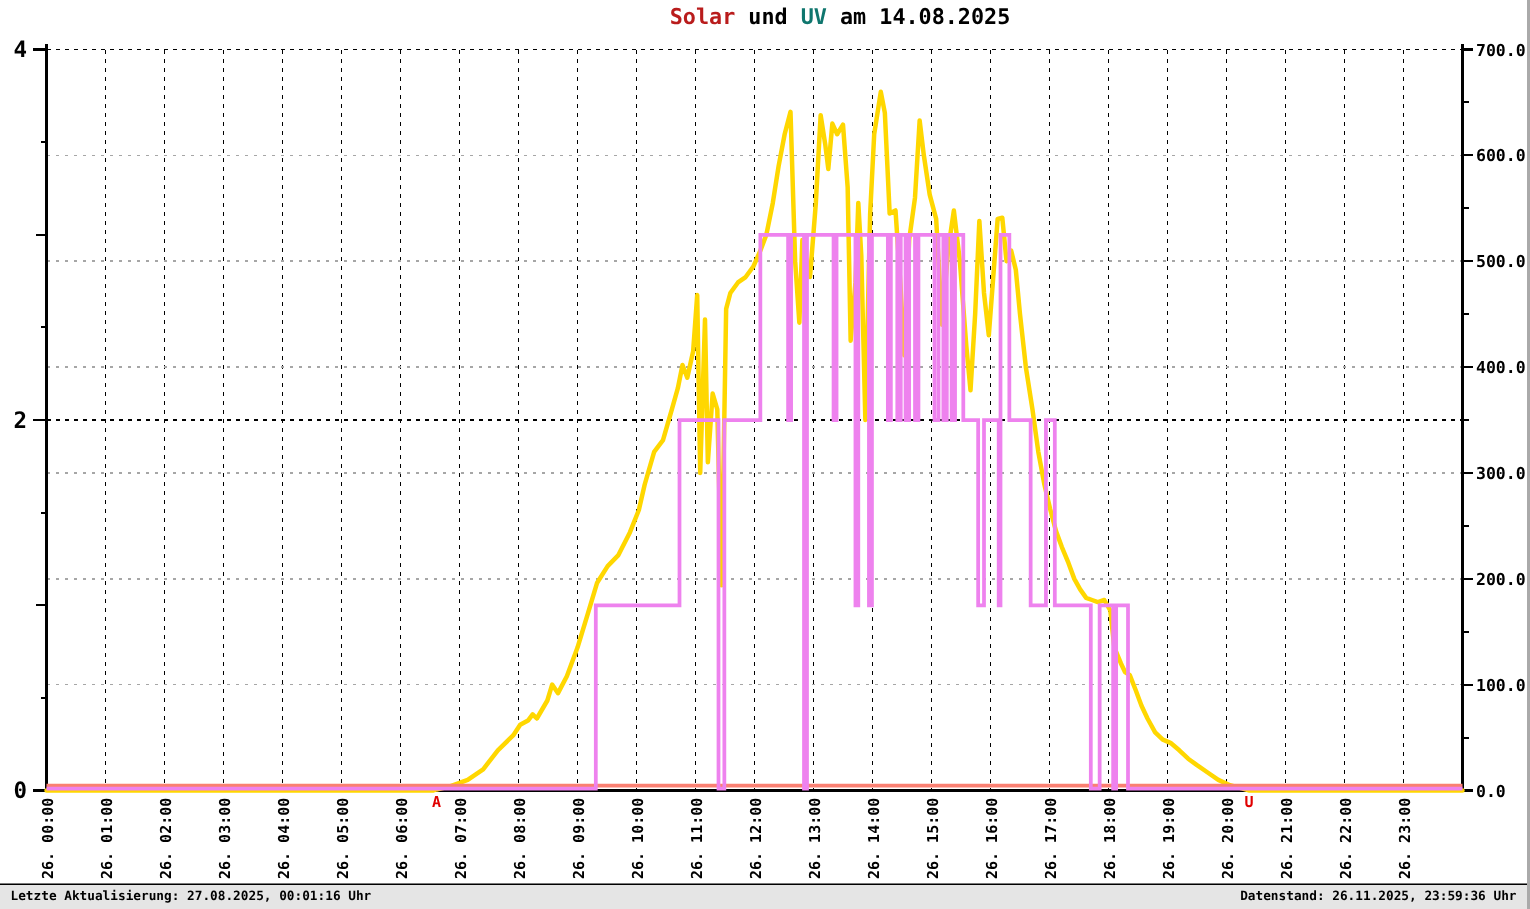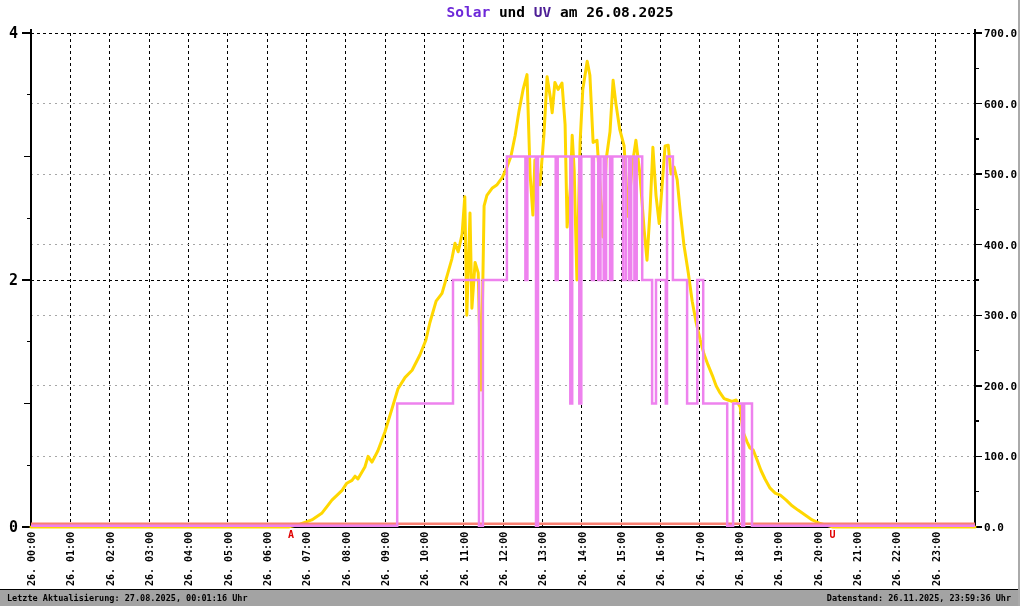--- a/index.html
+++ b/index.html
@@ -5,30 +5,30 @@
   html,body { margin:0; padding:0; background:#fff; }
   body { width:1020px; height:606px; position:relative; overflow:hidden;
          font-family:"DejaVu Sans Mono", monospace; }
   .page { position:absolute; inset:0; box-sizing:border-box;
           border-right:2px solid #aaa; border-bottom:2px solid #aaa; background:#fff; }
   .title { position:absolute; top:4px; left:560px; transform:translateX(-50%);
            font-weight:bold; font-size:14.5px; white-space:nowrap; letter-spacing:0; }
   svg.chart { position:absolute; left:0; top:0; }
   svg text { font-family:"DejaVu Sans Mono", monospace; font-weight:bold; fill:#000; }
   .footer { position:absolute; left:0; top:589px; width:100%; height:17px;
-            border-top:1px solid #000; box-sizing:border-box; background:#a3a3a3;
+            border-top:1px solid #000; box-sizing:border-box; background:#e5e5e5;
             display:flex; justify-content:space-between; align-items:center;
             padding:0 7px; font-size:8.5px; font-weight:bold; }
 </style>
 </head>
 <body>
 
 <div class="page">
 
-  <div class="title"><span id="t-solar" style="color: #6d28d9;">Solar</span><span> und </span><span id="t-uv" style="color: #4c1d95;">UV</span><span> am 26.08.2025</span></div>
+  <div class="title"><span id="t-solar" style="color: #b91c1c;">Solar</span><span> und </span><span id="t-uv" style="color: #0f766e;">UV</span><span> am 14.08.2025</span></div>
 
   <svg id="chart" class="chart" width="1020" height="589">
     <g id="g-grid">
         <line x1="70.33333333333334" y1="33" x2="70.33333333333334" y2="527" stroke="#000000" stroke-width="1" stroke-dasharray="3,3" shape-rendering="crispEdges"></line>
         <line x1="109.66666666666667" y1="33" x2="109.66666666666667" y2="527" stroke="#000000" stroke-width="1" stroke-dasharray="3,3" shape-rendering="crispEdges"></line>
         <line x1="149" y1="33" x2="149" y2="527" stroke="#000000" stroke-width="1" stroke-dasharray="3,3" shape-rendering="crispEdges"></line>
         <line x1="188.33333333333334" y1="33" x2="188.33333333333334" y2="527" stroke="#000000" stroke-width="1" stroke-dasharray="3,3" shape-rendering="crispEdges"></line>
         <line x1="227.66666666666666" y1="33" x2="227.66666666666666" y2="527" stroke="#000000" stroke-width="1" stroke-dasharray="3,3" shape-rendering="crispEdges"></line>
         <line x1="267" y1="33" x2="267" y2="527" stroke="#000000" stroke-width="1" stroke-dasharray="3,3" shape-rendering="crispEdges"></line>
         <line x1="306.3333333333333" y1="33" x2="306.3333333333333" y2="527" stroke="#000000" stroke-width="1" stroke-dasharray="3,3" shape-rendering="crispEdges"></line>

